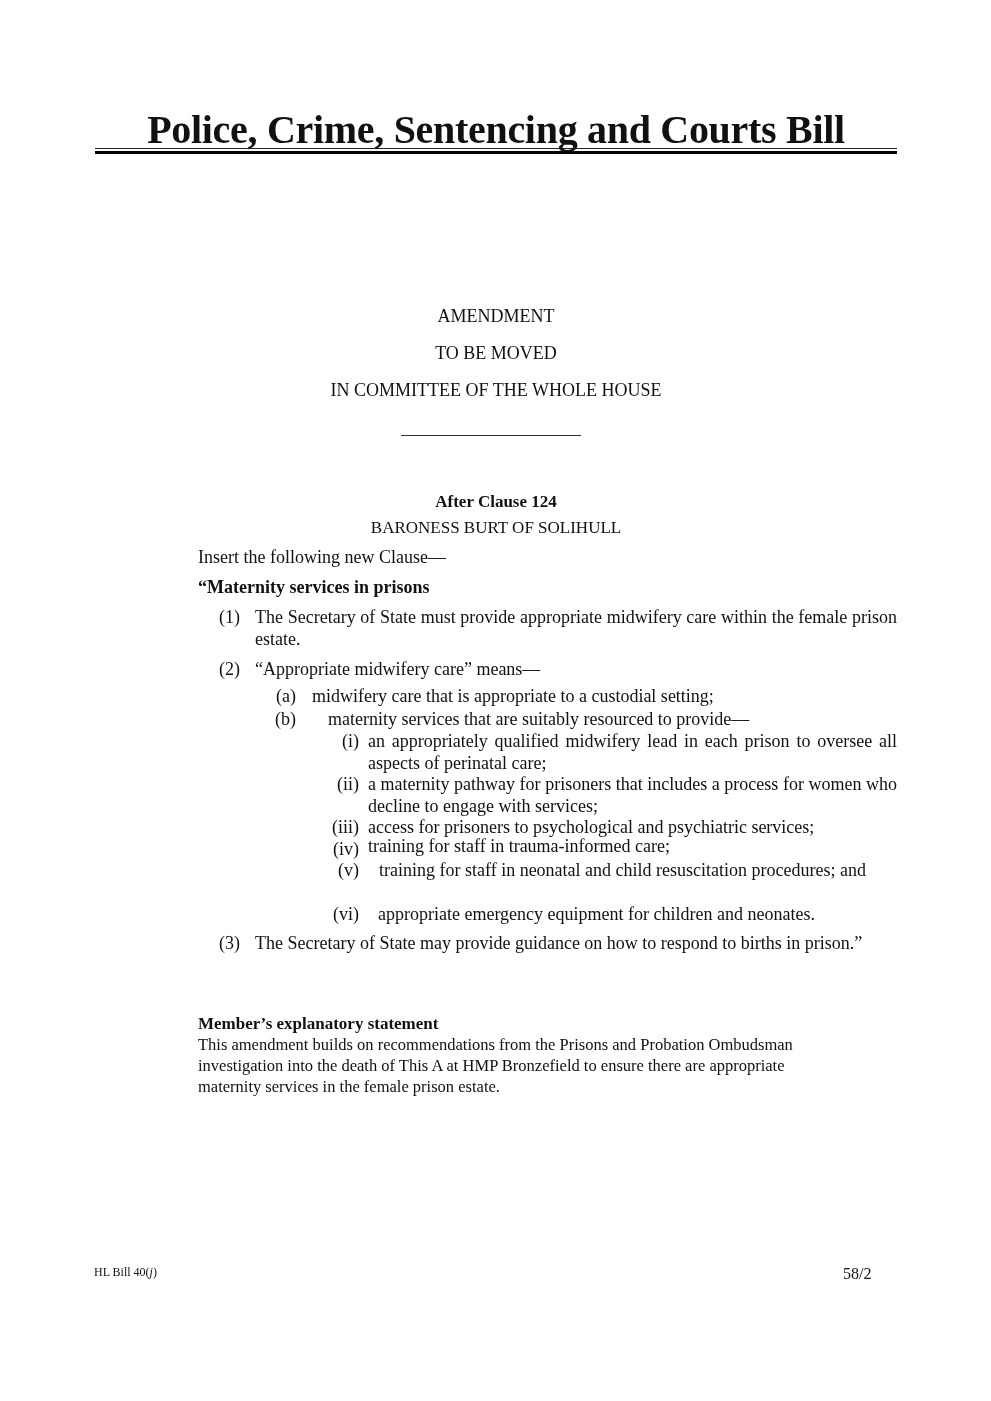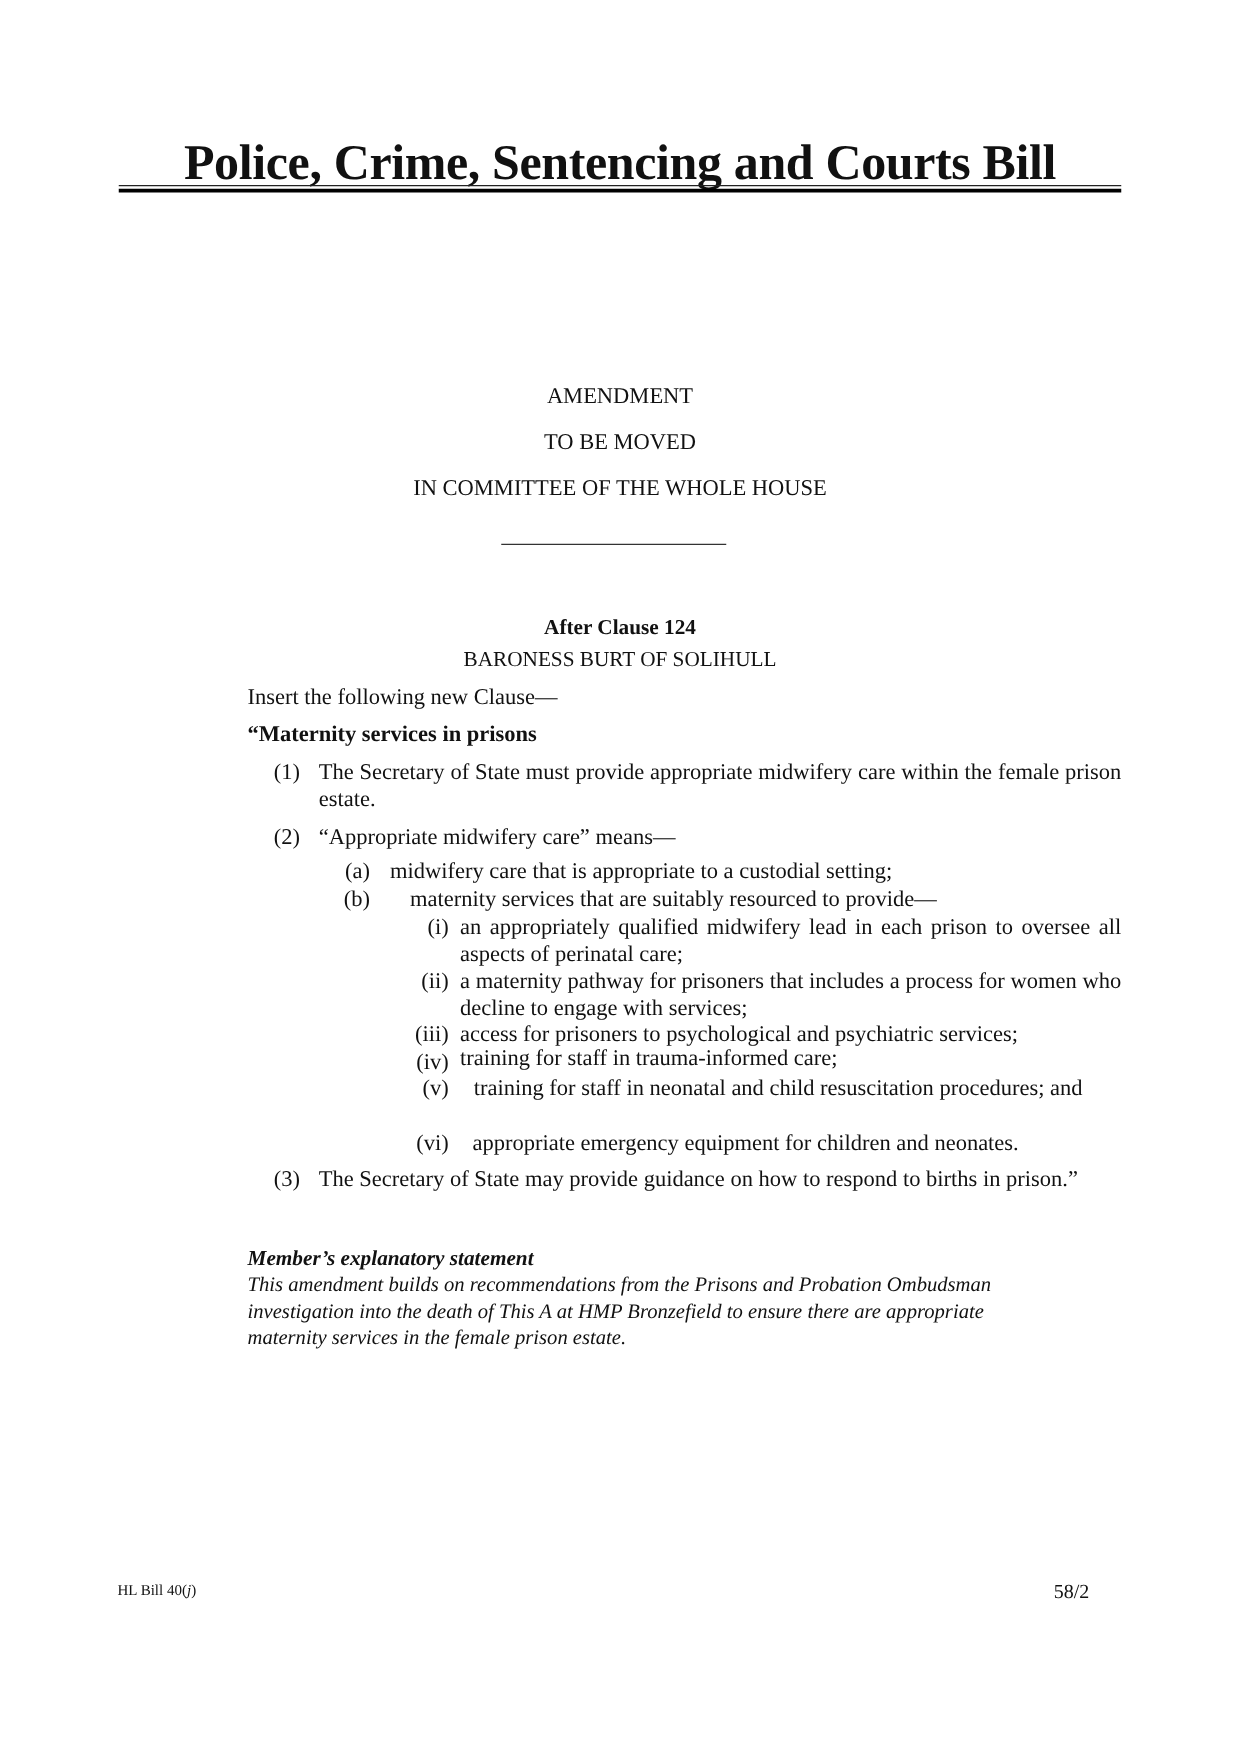--- a/index.html
+++ b/index.html
@@ -7,21 +7,21 @@
   .abs { position: absolute; }
   .title { left: 95px; width: 802px; top: 106px; text-align: center; font-size: 40px; font-weight: bold; letter-spacing: -0.3px; }
   .rule1 { left: 95px; width: 802px; top: 148px; height: 0; border-top: 1px solid #222; }
   .rule2 { left: 95px; width: 802px; top: 151px; height: 0; border-top: 3px solid #000; }
   .center { left: 95px; width: 802px; text-align: center; font-size: 18px; }
   .short-rule { left: 401px; width: 180px; top: 435px; border-top: 1px solid #333; }
   .bold { font-weight: bold; }
   .line { position: absolute; white-space: nowrap; font-size: 18px; }
   .num { position: absolute; text-align: right; font-size: 18px; }
   .just { position: absolute; font-size: 18px; text-align: justify; text-align-last: left; line-height: 21.5px; }
-  .ital { font-style: italic; font-size: 16.5px; line-height: 21px; }
+  .ital { font-size: 16.5px; line-height: 21px; margin-top: 17px; }
 </style>
 </head>
 <body>
 
 <div class="abs title">Police, Crime, Sentencing and Courts Bill</div>
 <div class="abs rule1"></div>
 <div class="abs rule2"></div>
 
 <div class="abs center" style="top:306px;font-family:Liberation Serif, serif;">AMENDMENT</div>
 <div class="abs center" style="top:343px;">TO BE MOVED</div>

